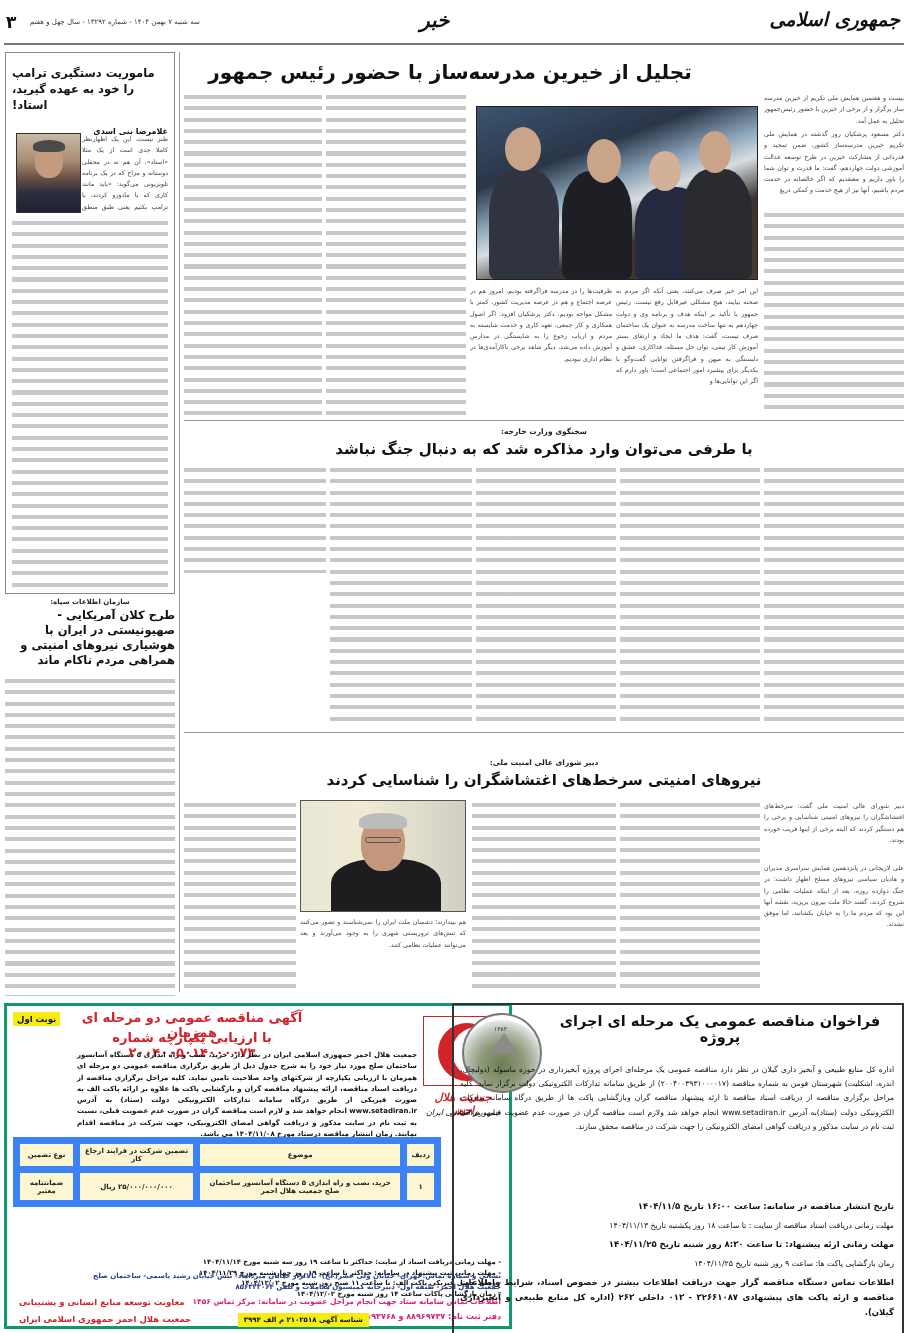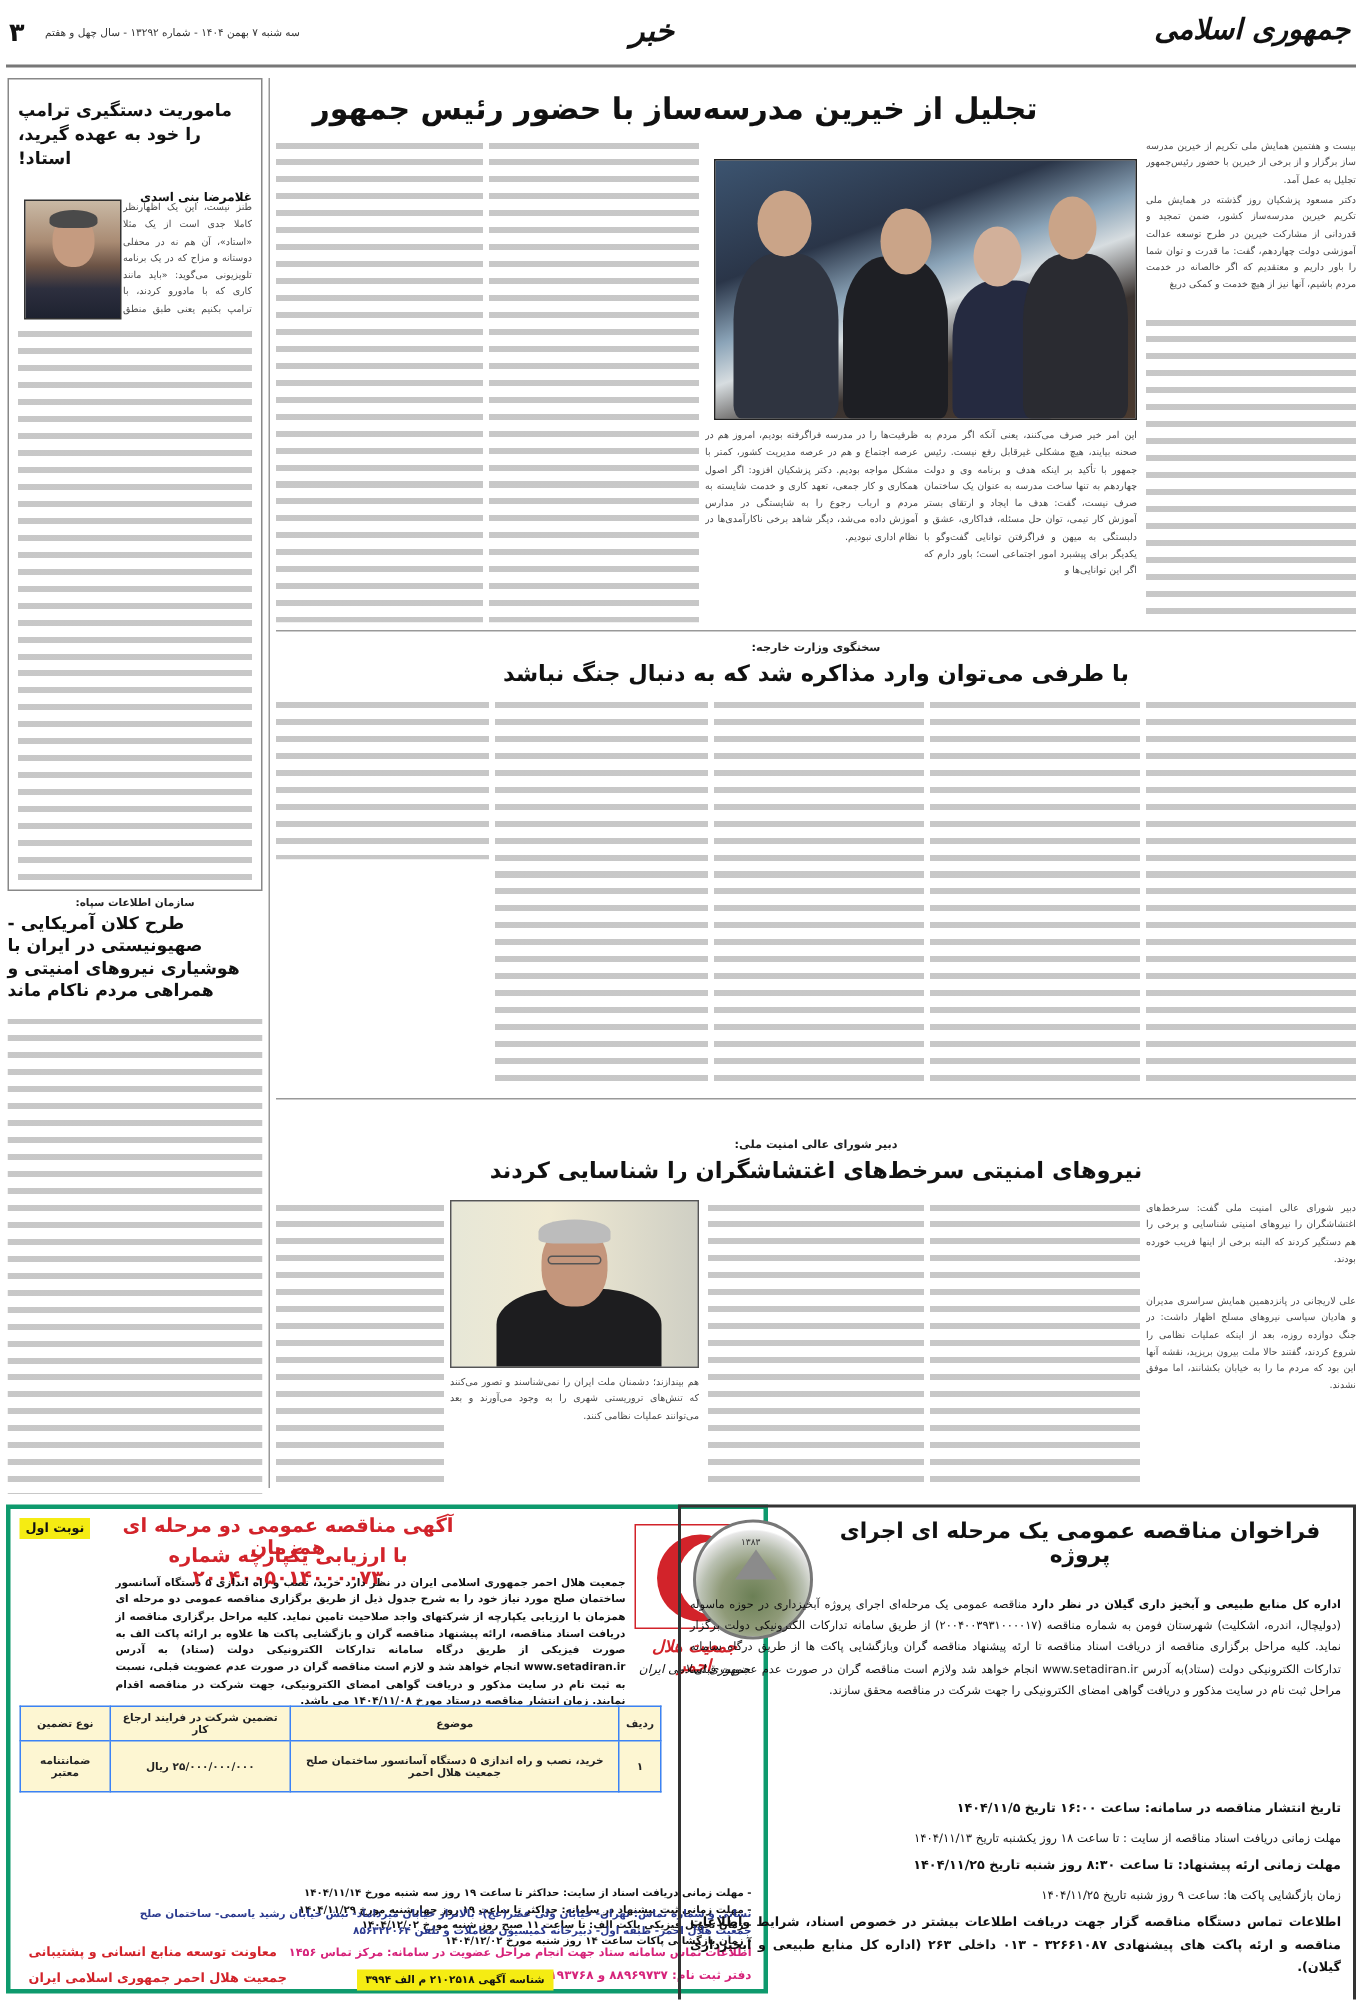--- a/index.html
+++ b/index.html
@@ -19,21 +19,21 @@
   
   .opinion { left: 5px; top: 52px; width: 170px; height: 542px; border: 1px solid #888; padding: 6px; }
   .op-title { font-size: 11.5px; font-weight: bold; text-align: left; line-height: 16px; color: #111; margin-top: 6px; }
   .op-author { font-size: 8px; font-weight: bold; margin-top: 14px; color: #111; }
   .op-photo { position: absolute; left: 10px; top: 80px; width: 65px; height: 80px; border: 1px solid #333; background: linear-gradient(180deg, #c9b9a5 0%, #a98b73 35%, #6d5446 55%, #2d2f3e 75%, #1e2230 100%); }
   .op-photo::before { content: ""; position: absolute; left: 18px; top: 10px; width: 28px; height: 34px; border-radius: 45%; background: #c59b80; }
   .op-photo::after { content: ""; position: absolute; left: 16px; top: 6px; width: 32px; height: 12px; border-radius: 50% 50% 30% 30%; background: #4a4a4a; }
 
   .intel-box { left: 5px; top: 598px; width: 170px; height: 395px; }
   .kicker { font-size: 7px; font-weight: bold; color: #222; text-align: center; }
-  .intel-title { font-size: 11.5px; font-weight: bold; line-height: 15px; text-align: left; color: #111; margin-top: 2px; }
+  .intel-title { font-size: 11.5px; font-weight: bold; line-height: 15px; text-align: right; color: #111; margin-top: 2px; }
   .vrule { width: 1px; background: #999; }
 
   .main-headline { right: 188px; top: 60px; width: 540px; text-align: center; font-size: 20px; font-weight: bold; color: #111; }
   .main-photo { left: 476px; top: 106px; width: 282px; height: 174px; background: linear-gradient(160deg, #3c5470 0%, #2a3548 30%, #8ba4b8 45%, #d7dde0 55%, #3a3330 70%, #4a3a2f 100%); border: 1px solid #222; overflow: hidden; }
   .person { position: absolute; bottom: 0; border-radius: 40% 40% 8% 8%; }
   .head { position: absolute; border-radius: 50%; background: #caa488; }
 
   .sec-kicker { font-size: 7.5px; font-weight: bold; color: #222; text-align: center; }
   .sec-title { font-size: 15px; font-weight: bold; color: #111; text-align: center; }
 
@@ -50,39 +50,39 @@
   .badge-yellow { position: absolute; left: 6px; top: 6px; background: #f5ec13; color: #111; font-size: 8.5px; font-weight: bold; padding: 2px 4px; }
   .ad-red-title1 { position: absolute; left: 60px; top: 4px; width: 250px; text-align: center; font-size: 13px; font-weight: bold; color: #d2232a; }
   .ad-red-title2 { position: absolute; left: 40px; top: 24px; width: 290px; text-align: center; font-size: 13px; font-weight: bold; color: #d2232a; }
   .rc-logo { position: absolute; right: 6px; top: 10px; width: 80px; height: 70px; border: 1px solid #d2232a; }
   .crescent { position: absolute; left: 14px; top: 6px; width: 58px; height: 58px; border-radius: 50%; background: #d2232a; }
   .crescent::after { content: ""; position: absolute; left: 14px; top: 4px; width: 50px; height: 50px; border-radius: 50%; background: #fff; }
   .rc-name { position: absolute; right: 6px; top: 85px; width: 80px; text-align: center; font-family: "DejaVu Serif", serif; font-size: 11px; font-style: italic; font-weight: bold; color: #d2232a; }
   .rc-country { position: absolute; right: 6px; top: 102px; width: 80px; text-align: center; font-family: "DejaVu Serif", serif; font-size: 8px; font-style: italic; color: #111; }
   .ad-red-body { position: absolute; right: 92px; top: 44px; width: 340px; font-size: 7px; line-height: 11.3px; font-weight: bold; text-align: justify; color: #111; }
   .ad-table { position: absolute; left: 6px; top: 131px; width: 428px; border-collapse: collapse; background: #fdf6d2; font-size: 7px; font-weight: bold; }
-  .ad-table td, .ad-table th { border: 1px solid #3b82f6; padding: 3px 4px; text-align: center; }
+  .ad-table td, .ad-table th { border: 7px solid #3b82f6; padding: 3px 4px; text-align: center; }
   .ad-table th { height: 22px; }
   .ad-table td { height: 34px; }
   .ad-red-lines { position: absolute; right: 8px; top: 223px; width: 430px; font-size: 6.8px; line-height: 10.5px; font-weight: bold; color: #111; margin-top: 28px; }
   .ad-contact { position: absolute; right: 8px; top: 265px; width: 430px; font-size: 7px; line-height: 11px; font-weight: bold; color: #2b3a8f; }
   .ad-pink { position: absolute; right: 8px; top: 291px; font-size: 7.5px; font-weight: bold; color: #d6237a; }
   .ad-pink2 { position: absolute; right: 8px; top: 306px; font-size: 8px; font-weight: bold; color: #d6237a; }
   .ad-sign1 { position: absolute; left: 12px; top: 291px; font-size: 8.5px; font-weight: bold; color: #d2232a; }
   .ad-sign2 { position: absolute; left: 12px; top: 308px; font-size: 8.5px; font-weight: bold; color: #d2232a; }
   .ad-shenase { position: absolute; right: 140px; top: 307px; background: #f5ec13; font-size: 7px; font-weight: bold; padding: 3px 6px; color: #111; }
 
   .ad-gilan { left: 452px; top: 1003px; width: 452px; height: 372px; border: 2px solid #333; padding: 4px; }
   .gilan-logo { position: absolute; left: 8px; top: 8px; width: 80px; height: 80px; border-radius: 50%; border: 2px solid #777; background: radial-gradient(circle at 50% 65%, #6b7f55 0%, #8f9a78 35%, #b9c0b1 55%, #e8e8e8 70%, #fff 72%); }
   .gilan-logo::before { content: ""; position: absolute; left: 26px; top: 18px; width: 0; height: 0; border-left: 14px solid transparent; border-right: 14px solid transparent; border-bottom: 20px solid #8b8b8b; }
   .gilan-year { position: absolute; left: 30px; top: 10px; font-size: 6px; color: #333; direction: ltr; }
   .gilan-title1 { position: absolute; right: 12px; top: 8px; width: 340px; text-align: center; font-size: 14.5px; font-weight: bold; color: #111; }
   .gilan-title2 { position: absolute; right: 12px; top: 32px; width: 340px; text-align: center; font-size: 14.5px; font-weight: bold; color: #111; }
   .gilan-body { position: absolute; right: 8px; top: 58px; width: 434px; font-size: 7.6px; line-height: 14.2px; color: #111; text-align: justify; }
-  .gilan-body b { font-weight: bold; }
+  .gilan-body b { font-weight: normal; }
   .gilan-line { position: absolute; right: 8px; font-size: 7.8px; color: #111; }
   .gilan-line.bold { font-weight: bold; font-size: 8.5px; }
 </style>
 </head>
 <body>
 
 <div class="abs masthead">
   <div class="abs mh-logo">جمهوری اسلامی</div>
   <div class="abs mh-section">خبر</div>
   <div class="abs mh-date">سه شنبه ۷ بهمن ۱۴۰۴ - شماره ۱۳۲۹۲ - سال چهل و هفتم</div>

